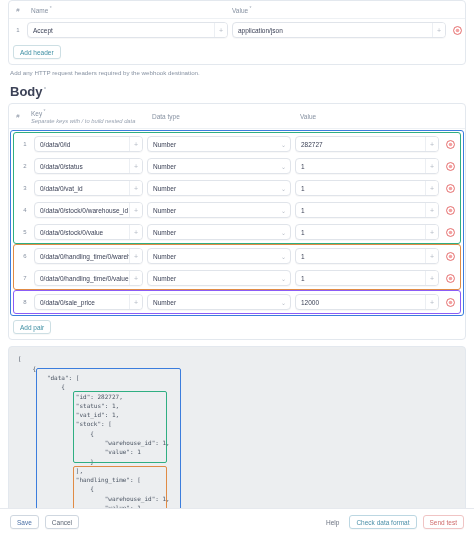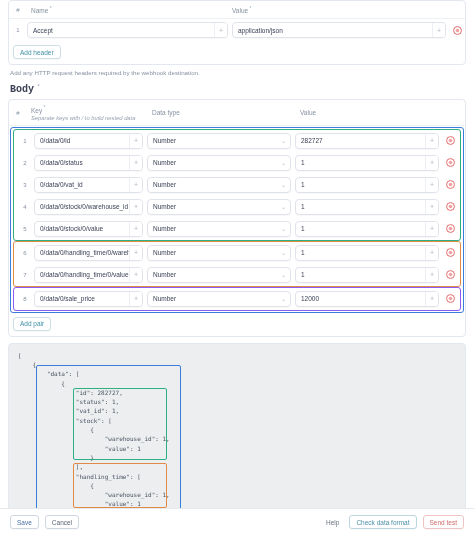--- a/index.html
+++ b/index.html
@@ -102,24 +102,23 @@
   }
   .btn.teal { color:#3f8fa3; border-color:#cddfe4;}
 
   .helptext {
     color: #8792a2;
     font-size: 6.2px;
     padding: 4px 2px 7px 2px;
   }
   .section-title {
     font-weight: bold;
-    font-size: 10px;
+    font-size: 13px;
     color: #3c4257;
     padding: 1px 2px 4px 2px;
-    font-family: Liberation Mono, monospace;
   }
   .section-title .req::after { content:" *"; color:#a3acb9; }
 
   
   .hdr-key { flex: 1 1 auto; padding-left: 4px; }
   .hdr-key .sub { font-style: italic; color:#9aa4b2; font-size: 5.8px; display:block; margin-top:1px;}
   .hdr-dtype { flex: 0 0 148px; padding-left: 4px; }
   .hdr-val2 { flex: 0 0 150px; padding-left: 4px; }
 
   .key-fld { flex: 1 1 auto; margin-right: 4px; }

